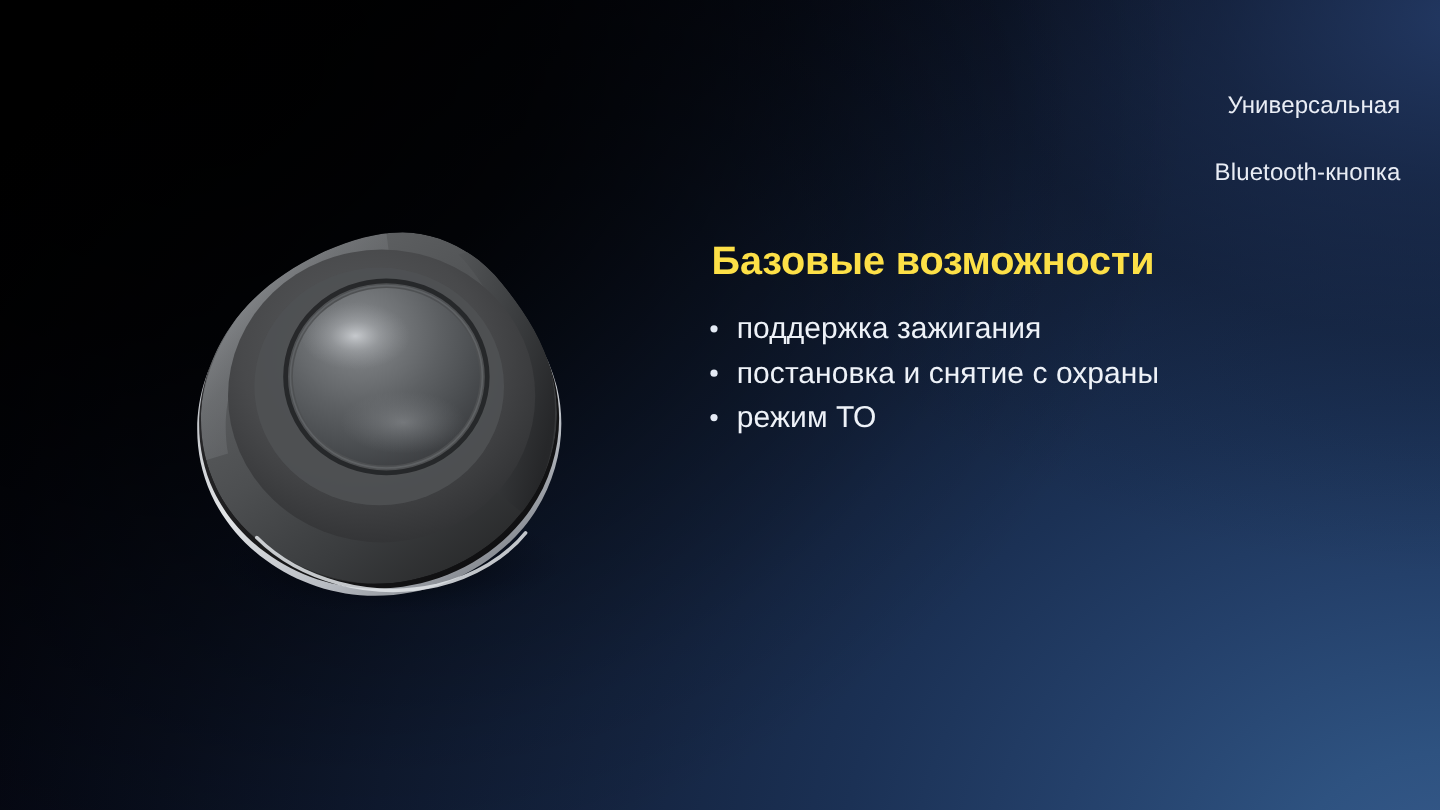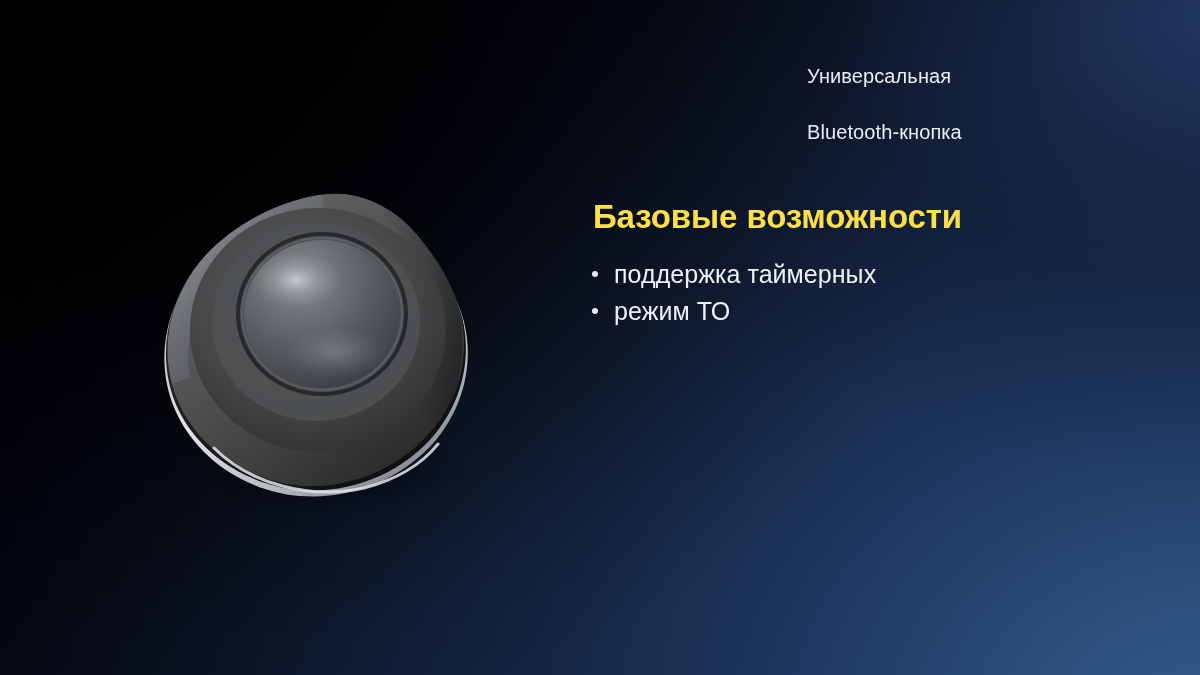--- a/index.html
+++ b/index.html
@@ -57,24 +57,24 @@
                 rgba(0,0,0,0.96) 0%,
                 rgba(0,0,0,0.80) 30%,
                 rgba(0,0,0,0.42) 55%,
                 rgba(0,0,0,0.10) 78%,
                 rgba(0,0,0,0) 92%);
   }
 
   
   .caption {
     position: absolute;
-    top: 34px;
+    top: 46px;
     right: 33px;
     width: 360px;
-    text-align: left;
+    text-align: right;
     color: #e9edf5;
     font-size: 20px;
     line-height: 28px;
     font-weight: 400;
     letter-spacing: 0.1px;
     white-space: pre-line;
   }
   .caption-line { display: block; }
 
   
@@ -290,21 +290,25 @@
 
       <path d="M 64 268 C 100 304, 160 320, 214 308 C 246 300, 272 284, 288 264" fill="none" stroke="#e3e6ea" stroke-width="3" stroke-linecap="round" opacity="0.85"></path>
     </svg>
   </div>
 
   <div class="content">
     <h1 class="heading">Базовые возможности</h1>
     <ul class="bullets">
       <li class="bullet">
         <span class="dot"></span>
-        <span>поддержка таймерных</span>
+        <span>поддержка зажигания</span>
+      </li>
+      <li class="bullet">
+        <span class="dot"></span>
+        <span>постановка и снятие с охраны</span>
       </li>
       <li class="bullet">
         <span class="dot"></span>
         <span>режим ТО</span>
       </li>
     </ul>
   </div>
 
 </div>
 

